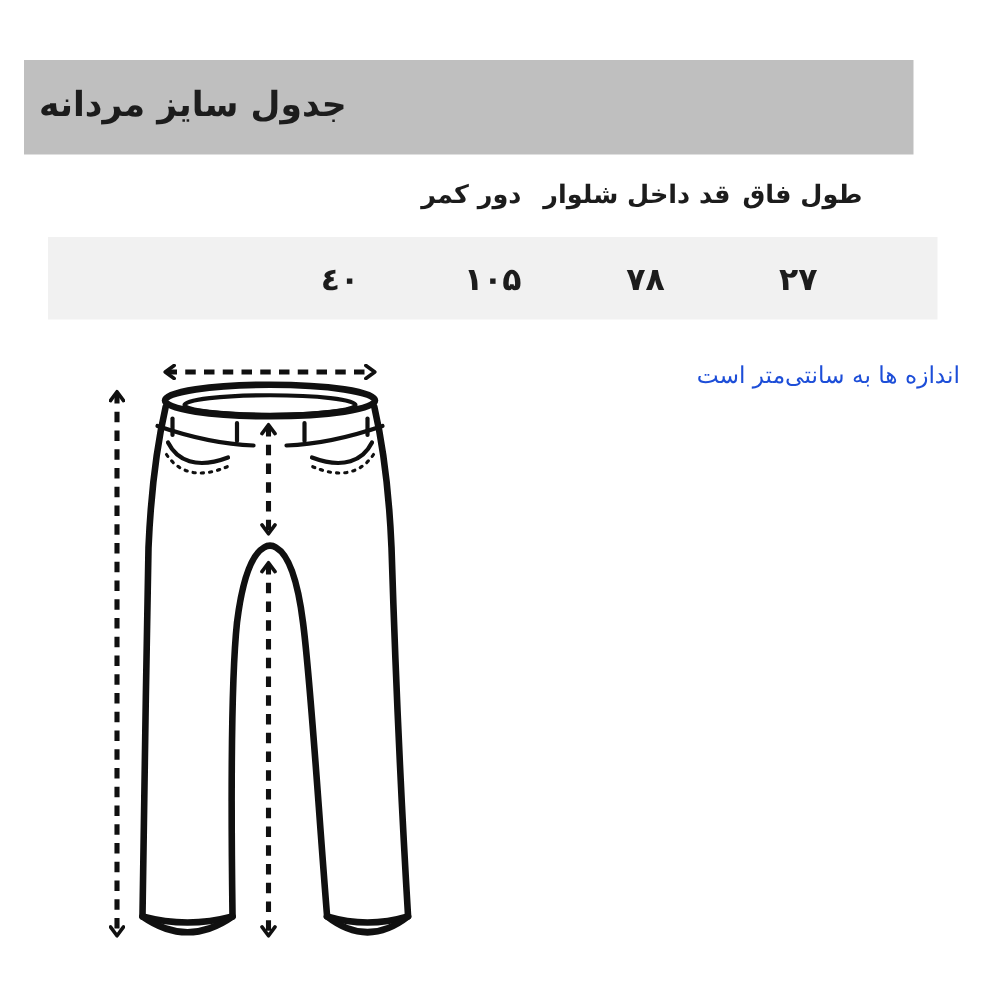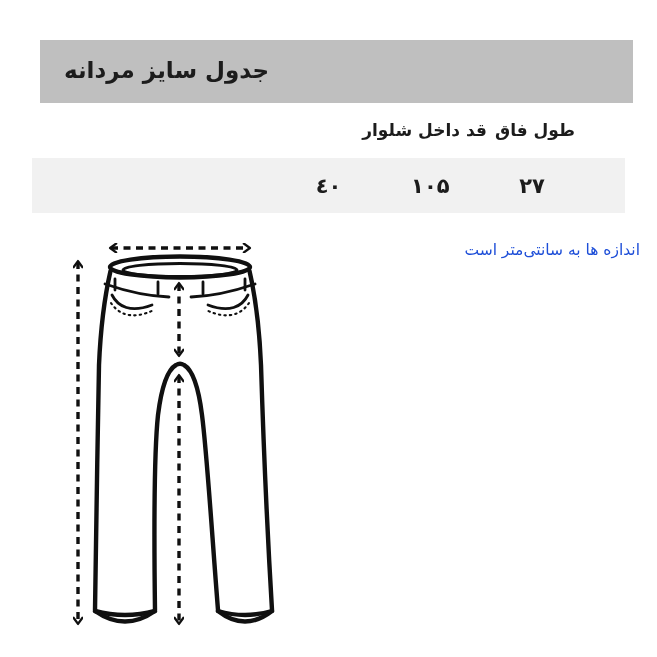--- a/index.html
+++ b/index.html
@@ -1,23 +1,23 @@
 <!DOCTYPE html>
 <html lang="fa"><head>
 <meta charset="utf-8">
 <style>
   html,body{margin:0;padding:0;}
   body{
     width:657px;height:657px;background:#ffffff;position:relative;overflow:hidden;
     font-family:"DejaVu Sans", sans-serif;color:#1c1c1c;
   }
   .title-bar{
-    position:absolute;left:40px;top:40px;width:593px;height:63px;
+    position:absolute;left:16px;top:40px;width:593px;height:63px;
     background:#bfbfbf;display:flex;align-items:center;justify-content:flex-end;
-    box-sizing:border-box;padding:0 10px 4px 24px;
+    box-sizing:border-box;padding:0 10px 4px 10px;
     direction:rtl;font-weight:bold;font-size:23px;
   }
   .cols{
     position:absolute;left:32px;width:593px;box-sizing:border-box;
     display:grid;grid-template-columns:repeat(5,1fr);direction:rtl;
     padding:0 42px;align-items:center;text-align:center;
   }
   .head-row{top:108px;height:44px;font-weight:bold;font-size:17px;white-space:nowrap;}
   .value-row{top:158px;height:55px;background:#f1f1f1;font-weight:bold;font-size:21px;}
   .cell{overflow:visible;}
@@ -34,24 +34,26 @@
 </head>
 <body>
 
 <div class="title-bar">
   <span>جدول سایز مردانه</span>
 </div>
 
 <div class="cols head-row">
   <div class="cell">طول فاق</div>
   <div class="cell">قد داخل شلوار</div>
+  <div class="cell">دور کمر</div>
 </div>
 
 <div class="cols value-row">
   <div class="cell">۲۷</div>
+  <div class="cell">۷۸</div>
   <div class="cell">۱۰۵</div>
   <div class="cell">٤٠</div>
 </div>
 
 <div class="note">اندازه ها به سانتی‌متر است</div>
 
 <svg class="diagram" viewBox="0 0 225 412">
   <defs>
     <marker id="ah" viewBox="0 0 10 10" refX="6.2" refY="5" markerWidth="3.2" markerHeight="3.2" orient="auto-start-reverse">
       <path d="M1.5,1 L7,5 L1.5,9" fill="none" stroke="#101010" stroke-width="2.2" stroke-linecap="round" stroke-linejoin="round"></path>

